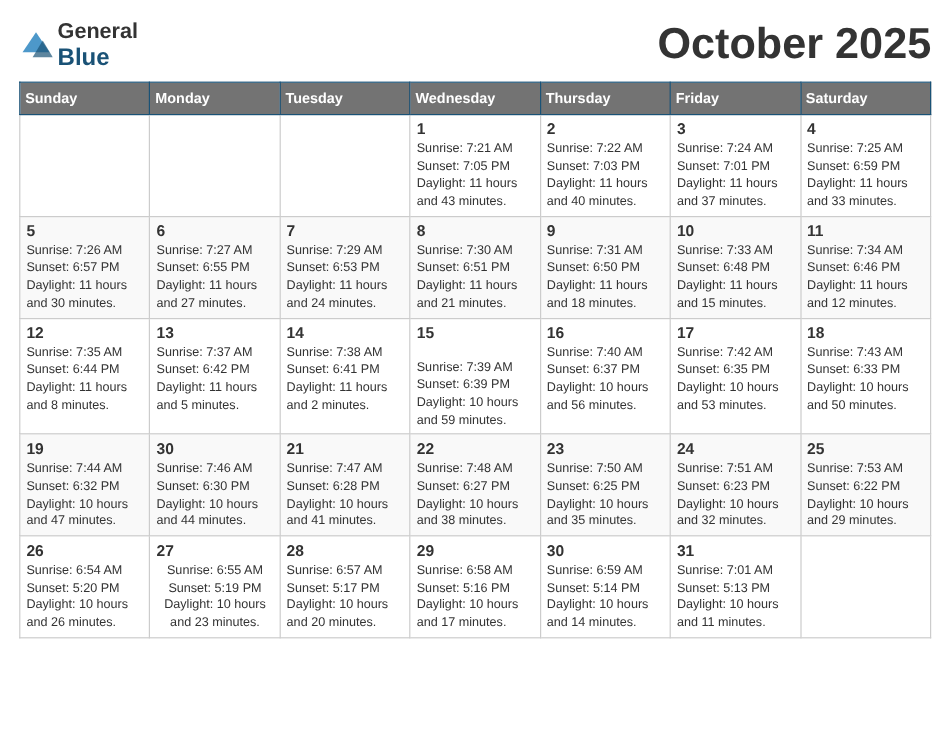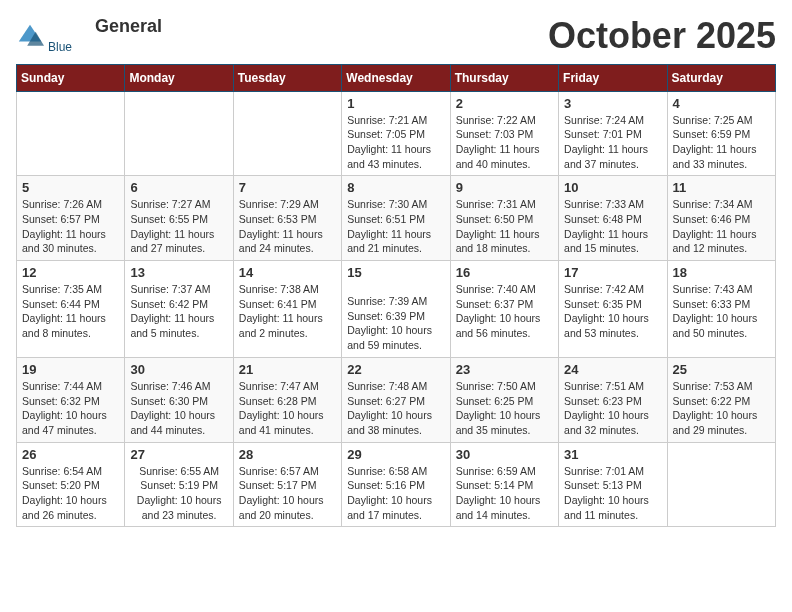--- a/index.html
+++ b/index.html
@@ -36,21 +36,21 @@
     .subtitle {
       font-size: 15px;
       color: #555;
     }
     table {
       width: 100%;
       border-collapse: collapse;
       font-size: 11px;
     }
     thead th {
-      background: #7f1d1d;
+      background: #737373;
       color: #fff;
       padding: 6px 4px;
       text-align: left;
       font-size: 12px;
       font-weight: bold;
       border: 1px solid #1a5276;
     }
     td {
       border: 1px solid #ccc;
       vertical-align: top;
@@ -84,22 +84,22 @@
 <body>
 
 <div class="header">
   <div class="logo">
     <svg class="logo-icon" viewBox="0 0 40 40">
       <polygon points="20,4 36,28 4,28" fill="#2e86c1" opacity="0.85"></polygon>
       <polygon points="28,14 40,34 16,34" fill="#1a5276" opacity="0.7"></polygon>
     </svg>
     <div>
       <div>
-        <span style="font-size:18px;font-weight:bold;color:#333;margin-left:47px;">General</span><br>
-        <span style="font-size:12px;font-weight:normal;color:#1a5276;">Blue</span>
+        <span style="font-size:18px;font-weight:bold;color:#333;">General</span><br>
+        <span style="font-size:20px;font-weight:bold;color:#1a5276;">Blue</span>
       </div>
     </div>
   </div>
   <div class="title-block">
     <div class="month-title">October 2025</div>
   </div>
 </div>
 
 <table>
   <thead>

